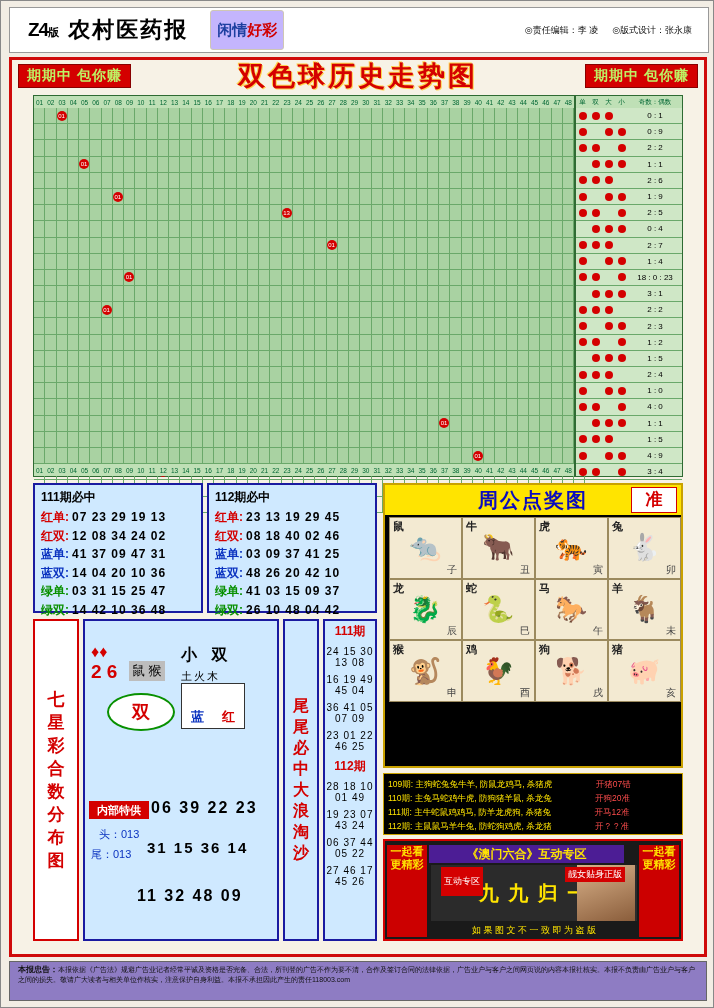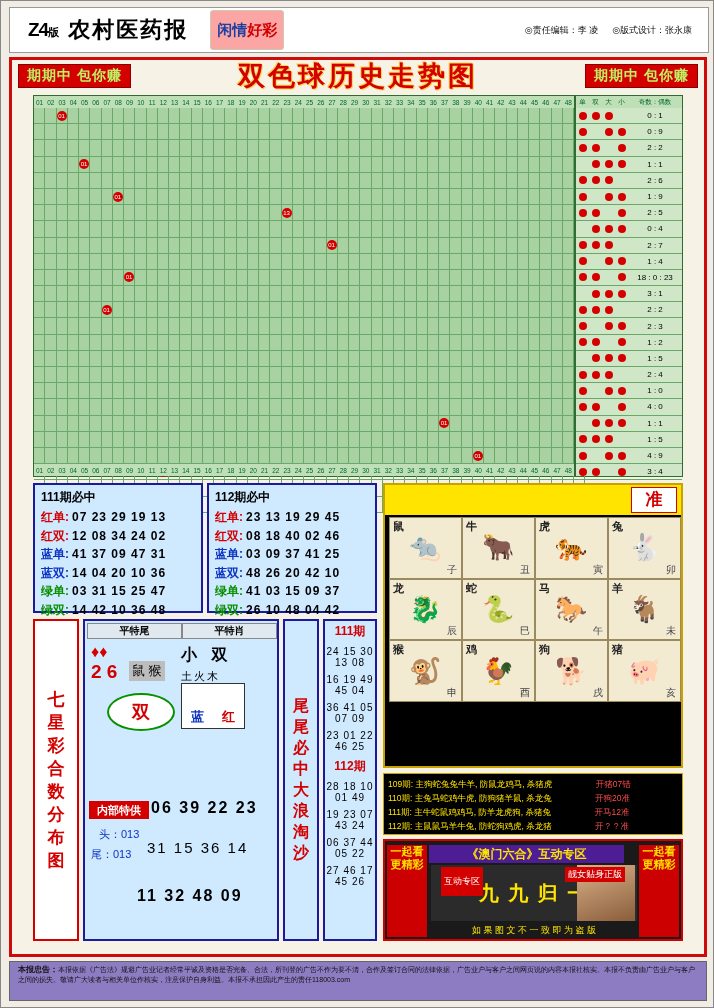--- a/index.html
+++ b/index.html
@@ -27,21 +27,21 @@
     margin-left:18px;font-weight:bold;font-size:19px;color:#000;
     letter-spacing:-1px;
   }
   .z4 .sm{font-size:11px;}
   .paper-title{
     margin-left:10px;font-size:22px;font-weight:bold;color:#000;
     letter-spacing:2px;font-family:"DejaVu Sans",sans-serif;
   }
   .xianqing{
     margin-left:22px;display:flex;align-items:center;height:26px;
-    background:#fca5a5;border:1px solid #cfc7b4;border-radius:3px;padding:6px 6px;justify-content:flex-end;
+    background:#c4b5fd;border:1px solid #cfc7b4;border-radius:3px;padding:6px 6px;justify-content:flex-end;
   }
   .xq1{color:#1d3fa0;font-size:15px;font-weight:bold;}
   .xq2{color:#d00000;font-size:15px;font-weight:bold;}
   .credits{
     margin-left:auto;margin-right:16px;font-size:9px;color:#111;
     display:flex;gap:14px;
   }
 
   
   .frame{
@@ -198,21 +198,21 @@
   .lanhong div{flex:1;display:flex;align-items:flex-end;justify-content:center;font-size:13px;font-weight:bold;padding-bottom:2px;}
   .lan{color:#0b33c0;}
   .hong{color:#d40000;}
   .neibu{
     position:absolute;left:4px;top:180px;width:60px;height:18px;background:#d40000;color:#fff;
     font-size:11px;font-weight:bold;text-align:center;line-height:18px;
   }
   .mp-num1{position:absolute;left:66px;top:178px;font-size:16px;font-weight:bold;color:#000;letter-spacing:2px;}
   .mp-tou{position:absolute;left:14px;top:206px;font-size:11px;color:#0b33c0;}
   .mp-wei{position:absolute;left:6px;top:226px;font-size:11px;color:#0b33c0;}
-  .mp-num2{position:absolute;left:62px;top:218px;font-size:15px;font-weight:normal;color:#000;letter-spacing:2px;}
+  .mp-num2{position:absolute;left:62px;top:218px;font-size:15px;font-weight:bold;color:#000;letter-spacing:2px;}
   .mp-num3{position:absolute;left:52px;top:266px;font-size:16px;font-weight:bold;color:#000;letter-spacing:2px;}
 
   .weiwei{
     position:absolute;left:282px;top:618px;width:36px;height:322px;
     background:#cfe9ff;border:2px solid #1a1aa0;box-sizing:border-box;
     display:flex;flex-direction:column;align-items:center;justify-content:space-evenly;
     color:#d40000;font-size:16px;font-weight:bold;padding:4px 0;
   }
   .periodcol{
     position:absolute;left:322px;top:618px;width:54px;height:322px;
@@ -2116,20 +2116,21 @@
         <div class="bx-line lab-red"><span>红双:</span><span class="nums">08 18 40 02 46</span></div>
         <div class="bx-line lab-blue"><span>蓝单:</span><span class="nums">03 09 37 41 25</span></div>
         <div class="bx-line lab-blue"><span>蓝双:</span><span class="nums">48 26 20 42 10</span></div>
         <div class="bx-line lab-green"><span>绿单:</span><span class="nums">41 03 15 09 37</span></div>
         <div class="bx-line lab-green"><span>绿双:</span><span class="nums">26 10 48 04 42</span></div>
       </div>
   </div>
 
   <div class="zhougong">
     <div class="zg-top">
+      <div class="zg-title">周公点奖图</div>
       <div class="zg-zhun">准</div>
     </div>
     <div class="zodiac" id="zodiac-grid">
         <div class="zcell">
           <span class="zname">鼠</span>
           <span class="zglyph">🐀</span>
           <span class="zbranch">子</span>
         </div>
         <div class="zcell">
           <span class="zname">牛</span>
@@ -2197,24 +2198,20 @@
         <div>彩</div>
         <div>合</div>
         <div>数</div>
         <div>分</div>
         <div>布</div>
         <div>图</div>
       </span>
   </div>
 
   <div class="midpanel">
-    <div class="mp-top">
-      <span>平特尾</span>
-      <span>平特肖</span>
-    </div>
     <div class="arrows">♦♦</div>
     <div class="num26">2  6</div>
     <div class="shumonkey">鼠  猴</div>
     <div class="shuangcircle">双</div>
     <div class="xiaoshuang">
       <span>小</span>
       <span>双</span>
     </div>
     <div class="tuhuomu">土火木</div>
     <div class="lanhong">

